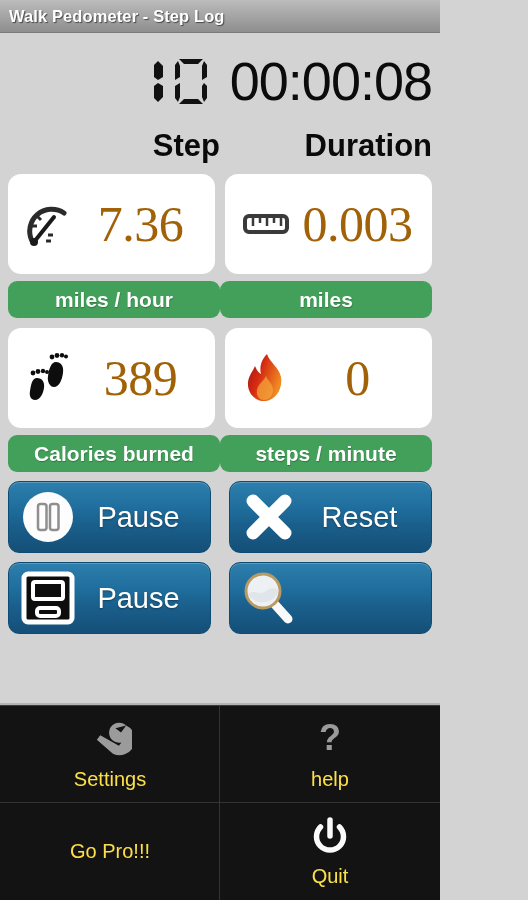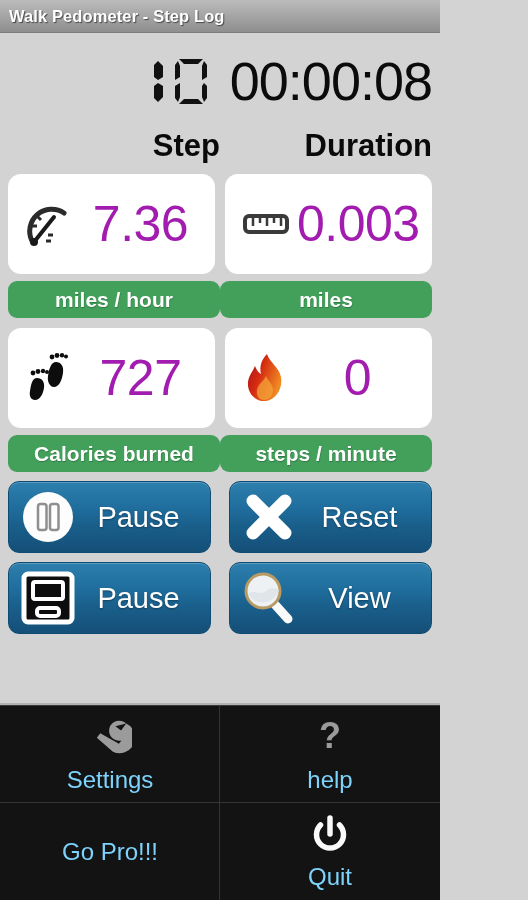--- a/index.html
+++ b/index.html
@@ -103,24 +103,25 @@
     width: 62px;
     flex: 0 0 62px;
     display: flex;
     align-items: center;
     justify-content: center;
   }
   .card-value {
     flex: 1 1 auto;
     text-align: center;
     font-size: 50px;
-    color: #a21caf;
+    color: #a16207;
     line-height: 1;
     letter-spacing: -0.5px;
     padding-right: 4px;
+    font-family: Liberation Serif, serif;
   }
 
   
   .pillrow {
     display: flex;
     gap: 0;
     margin-top: 7px;
     justify-content: center;
   }
   .pill {
@@ -206,22 +207,22 @@
   }
   .menu-icon {
     height: 44px;
     display: flex;
     align-items: center;
     justify-content: center;
     margin-bottom: 6px;
   }
   .menu-icon.empty { height: 0; margin-bottom: 0; }
   .menu-label {
-    font-size: 24px;
-    color: #7dd3fc;
+    font-size: 20px;
+    color: #fde047;
   }
 </style>
 </head>
 <body>
 
 <div id="app">
 
   <div class="titlebar">
     <span class="titlebar-text">Walk Pedometer - Step Log</span>
   </div>
@@ -311,21 +312,21 @@
               <circle cx="18" cy="19" r="2.2"></circle>
                 <circle cx="22" cy="20" r="2"></circle>
               <path d="M31 10 c5 0 8 4 7 11 c-1 7 -4 14 -9 14 c-4 0 -7 -5 -6 -11 c1 -7 3 -14 8 -14 z"></path>
               <circle cx="27" cy="5" r="2.4"></circle>
                 <circle cx="32" cy="3.5" r="2.4"></circle>
               <circle cx="37" cy="3.2" r="2.2"></circle>
                 <circle cx="41" cy="4.5" r="2"></circle>
             </g>
           </svg>
         </div>
-        <div class="card-value">727</div>
+        <div class="card-value">389</div>
       </div>
 
       <div class="card">
         <div class="card-icon">
           <svg width="44" height="52" viewBox="0 0 44 52">
             <defs>
               <linearGradient id="flameGrad" x1="0" y1="0" x2="1" y2="0.5">
                 <stop offset="0%" stop-color="#a01414"></stop>
                 <stop offset="45%" stop-color="#d52a12"></stop>
                 <stop offset="100%" stop-color="#f08a22"></stop>
@@ -386,21 +387,20 @@
       </div>
 
       <div class="btn">
         <div class="btn-icon">
           <svg width="58" height="58" viewBox="0 0 58 58">
             <line x1="30" y1="30" x2="48" y2="50" stroke="#fafafa" stroke-width="9" stroke-linecap="round"></line>
             <circle cx="23" cy="22" r="17" fill="#eef1f3" stroke="#b99a63" stroke-width="3"></circle>
             <path d="M8 25 c6 -5 12 2 18 -3 c5 -4 9 -3 13 -1 a17 17 0 0 1 -31 4 z" fill="#dfe5e9"></path>
           </svg>
         </div>
-        <div class="btn-label">View</div>
       </div>
     </div>
 
   </div>
 
   <div class="menu">
 
     <div class="menu-item has-right has-bottom">
       <div class="menu-icon">
         <svg width="44" height="36" viewBox="0 0 44 36">

